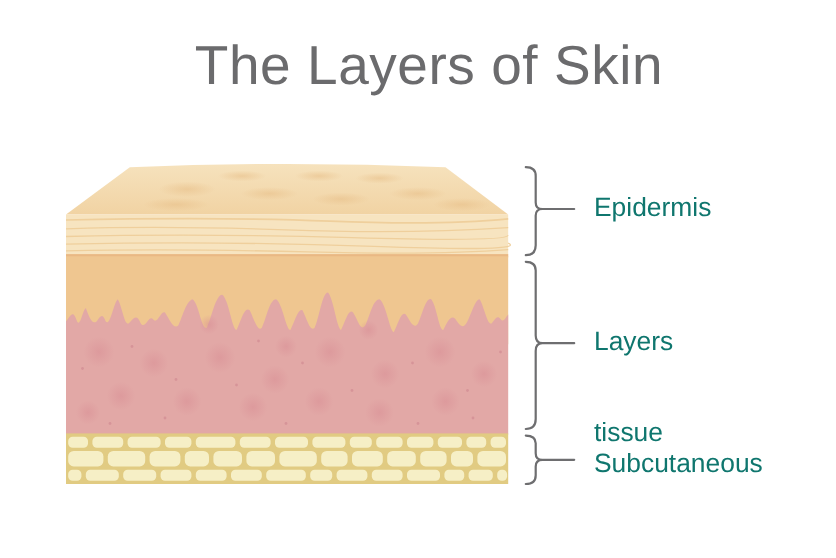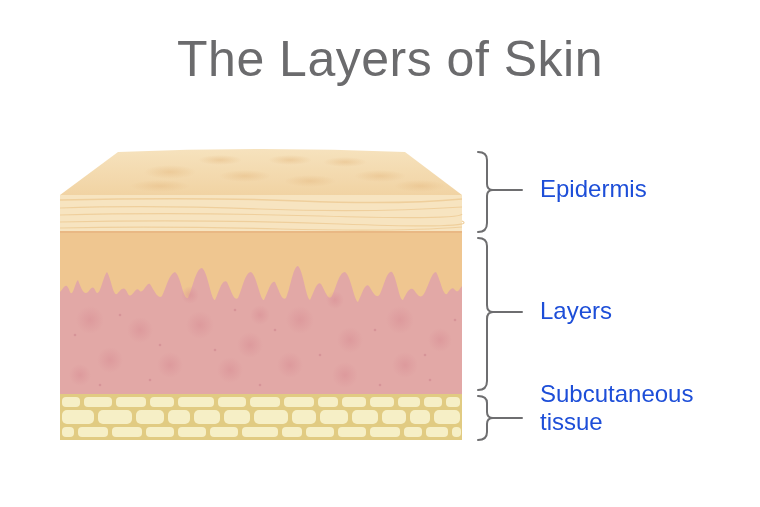--- a/index.html
+++ b/index.html
@@ -1,19 +1,19 @@
 <!DOCTYPE html>
 <html><head>
 <meta charset="utf-8">
 <style>
   html, body { margin:0; padding:0; background:#ffffff; }
   body { width:760px; height:507px; position:relative; overflow:hidden; font-family:"Liberation Sans", sans-serif; }
   .title { position:absolute; left:0; top:30px; width:780px; text-align:center; font-size:50px; color:#6b6b6d; letter-spacing:0.5px; }
   svg.skin { position:absolute; left:0; top:0; }
-  .label { position:absolute; font-size:24px; color:#1d4ed8; line-height:28px; }
+  .label { position:absolute; font-size:24px; color:#0f766e; line-height:28px; }
 </style>
 </head>
 <body>
 
 <div class="title">The Layers of Skin</div>
 
 <svg class="skin" width="760" height="507" viewBox="0 0 760 507">
   <defs>
     <radialGradient id="spot" cx="50%" cy="50%" r="50%">
       <stop offset="0%" stop-color="#d98f95" stop-opacity="0.55"></stop>
@@ -159,15 +159,15 @@
   <g fill="none" stroke="#6e6e70" stroke-width="2" stroke-linecap="round" stroke-linejoin="round">
     <path d="M478,152 Q487,152 487,160 L487,184 Q487,190 493,190 L522,190 M493,190 Q487,190 487,196 L487,223 Q487,232 478,232"></path>
     <path d="M478,238 Q487,238 487,246 L487,305 Q487,312 493,312 L522,312 M493,312 Q487,312 487,319 L487,381 Q487,390 478,390"></path>
     <path d="M478,396 Q487,396 487,403 L487,412 Q487,418 493,418 L522,418 M493,418 Q487,418 487,424 L487,432 Q487,440 478,440"></path>
   </g>
 </svg>
 
 <div class="label" style="left:540px; top:175px;">Epidermis</div>
 <div class="label" style="left:540px; top:297px;">Layers</div>
 <div class="label" style="left:540px; top:380px;">
+  <div>tissue</div>
   <div>Subcutaneous</div>
-  <div>tissue</div>
 </div>
 
 </body></html>

